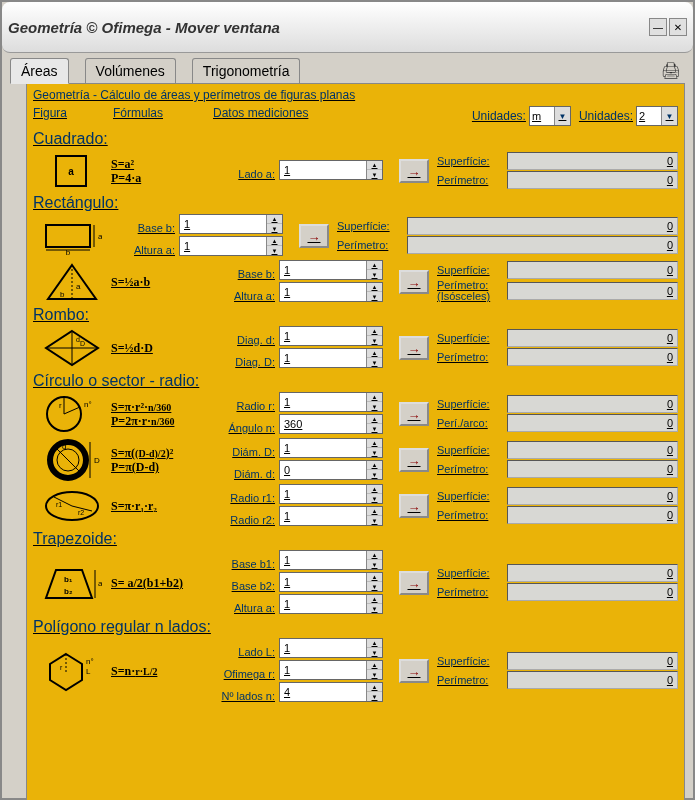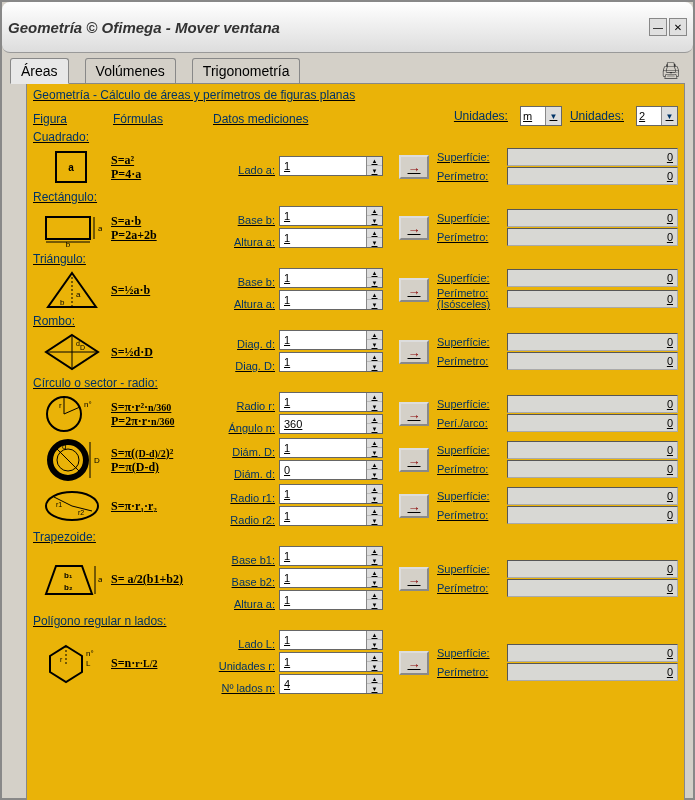--- a/index.html
+++ b/index.html
@@ -8,29 +8,29 @@
 .titlebar { background: linear-gradient(#fff,#ddd); padding: 16px 6px; display: flex; justify-content: space-between; align-items: flex-end; border-bottom: 1px solid #999; border-radius: 8px; }
 .titlebar-text { font-style: italic; font-weight: bold; font-size: 15px; color: #333; }
 .titlebar-btns { display: flex; gap: 2px; }
 .titlebar-btn { width: 18px; height: 18px; border: 1px solid #888; background: #e0e0e0; display: flex; align-items: center; justify-content: center; cursor: pointer; font-size: 10px; }
 .tabs-row { display: flex; align-items: center; padding: 4px 8px 0 8px; }
 .tab { padding: 4px 10px; border: 1px solid #888; border-bottom: none; background: #d4d0c8; margin-right: 16px; cursor: pointer; font-size: 14px; border-radius: 3px 3px 0 0; }
 .tab.active { background: #e8e8e8; border-bottom: 1px solid #e8e8e8; position: relative; top: 1px; }
 .print-icon { margin-left: auto; cursor: pointer; font-size: 16px; color: #333; margin-right: 4px; }
 .content { border: 1px solid #888; margin: 0 8px 8px 24px; background: #eab308; padding: 2px 6px 6px 6px; height: 740px; text-decoration: underline; }
 .pane-title { color: #003366; font-size: 12px; margin: 2px 0 4px 0; }
-.header-row { display: flex; align-items: flex-end; color: #003366; font-size: 12px; margin-bottom: 4px; }
+.header-row { display: flex; align-items: flex-start; color: #003366; font-size: 12px; margin-bottom: 4px; }
 .hcol1 { width: 80px; } .hcol2 { width: 100px; } .hcol3 { width: 130px; }
 .hspace { flex: 1; }
-.hsel { display: flex; align-items: center; gap: 12px; margin-left: 8px; }
+.hsel { display: flex; align-items: center; gap: 3px; margin-left: 8px; }
 .combo { border: 1px solid #666; background: #fff; height: 20px; display: flex; align-items: center; }
 .combo input { border: none; width: 24px; padding: 2px; font-size: 11px; background: #fff; }
 .combo .arrow { width: 16px; height: 18px; border-left: 1px solid #888; background: #ddd; display: flex; align-items: center; justify-content: center; font-size: 8px; cursor: pointer; }
 .shape-block { margin-bottom: 2px; }
-.shape-title { color: #003366; font-size: 12px; margin-bottom: 2px; }
+.shape-title { color: #003366; font-size: 16px; margin-bottom: 2px; }
 .shape-row { display: flex; align-items: center; }
 .figcol { width: 78px; display: flex; justify-content: center; }
 .figsvg { width: 60px; height: 42px; }
 .formcol { width: 100px; font-size: 12px; font-weight: bold; font-family: 'Times New Roman', serif; line-height: 1.2; }
 .datacol { width: 180px; }
 .drow { display: flex; align-items: flex-end; margin-bottom: 2px; }
 .dlabel { color: #003366; width: 68px; text-align: right; padding-right: 4px; font-size: 11px; }
 .spinner { display: flex; border: 1px solid #666; background: #fff; height: 20px; width: 104px; }
 .spinner input { border: none; width: 86px; padding: 2px 4px; font-size: 11px; }
 .spin-btns { display: flex; flex-direction: column; width: 16px; border-left: 1px solid #888; }
@@ -130,21 +130,20 @@
           <div class="shape-row">
             <div class="figcol">
               <svg class="figsvg" viewBox="0 0 60 42">
                 <rect x="4" y="10" width="44" height="22" fill="none" stroke="#000" stroke-width="2"></rect>
                 <line x1="4" y1="35" x2="48" y2="35" stroke="#000"></line>
                 <text x="26" y="40" font-size="8" text-anchor="middle">b</text>
                 <line x1="52" y1="10" x2="52" y2="32" stroke="#000"></line>
                 <text x="56" y="24" font-size="8">a</text>
               </svg>
             </div>
-            <div class="formcol">S=a·b<br>P=2a+2b</div>
             <div class="datacol">
               <div class="drow">
                 <div class="dlabel">Base b:</div>
                 <div class="spinner">
                   <input value="1" style="">
                   <div class="spin-btns">
                     <div class="spin-btn">▲</div>
                     <div class="spin-btn">▼</div>
                   </div>
                 </div>
@@ -169,21 +168,20 @@
                 <div class="rval">0</div>
               </div>
               <div class="rrow">
                 <div class="rlabel ">Perímetro:</div>
                 <div class="rval">0</div>
               </div>
             </div>
           </div>
         </div>
         <div class="shape-block">
-          <div class="shape-title">Triángulo:</div>
           <div class="shape-row">
             <div class="figcol">
               <svg class="figsvg" viewBox="0 0 60 42">
                 <polygon points="30,4 54,38 6,38" fill="none" stroke="#000" stroke-width="2"></polygon>
                 <line x1="30" y1="4" x2="30" y2="38" stroke="#000" stroke-dasharray="2"></line>
                 <text x="34" y="28" font-size="8">a</text>
                 <text x="18" y="36" font-size="8">b</text>
               </svg>
             </div>
             <div class="formcol">S=½a·b</div>
@@ -501,21 +499,21 @@
                 <div class="dlabel">Lado L:</div>
                 <div class="spinner">
                   <input value="1" style="">
                   <div class="spin-btns">
                     <div class="spin-btn">▲</div>
                     <div class="spin-btn">▼</div>
                   </div>
                 </div>
               </div>
               <div class="drow">
-                <div class="dlabel">Unidades r:</div>
+                <div class="dlabel">Ofimega r:</div>
                 <div class="spinner">
                   <input value="1" style="">
                   <div class="spin-btns">
                     <div class="spin-btn">▲</div>
                     <div class="spin-btn">▼</div>
                   </div>
                 </div>
               </div>
               <div class="drow">
                 <div class="dlabel">Nº lados n:</div>

